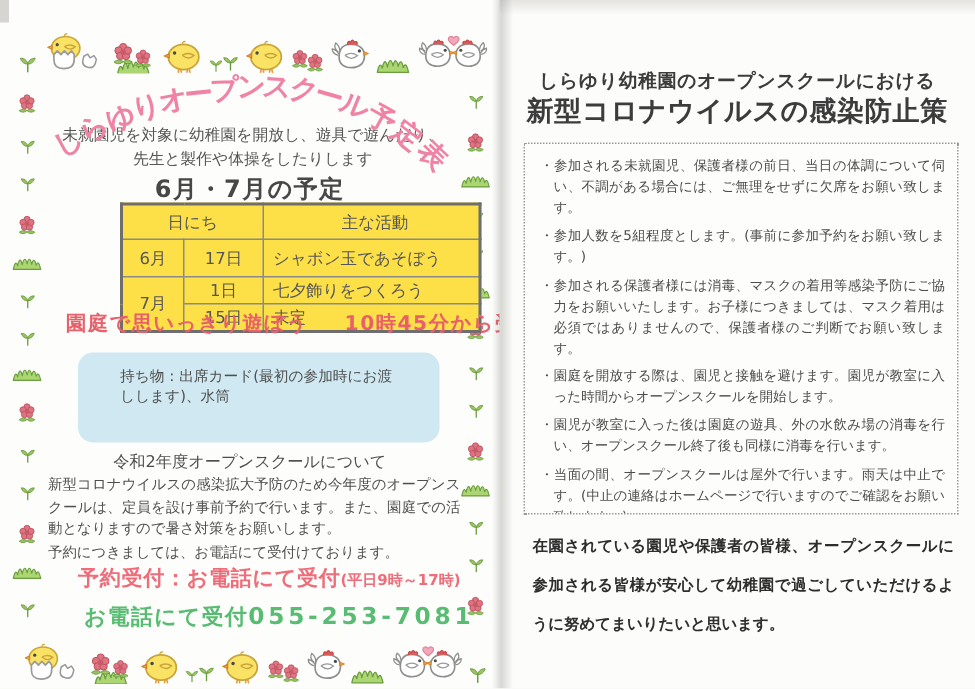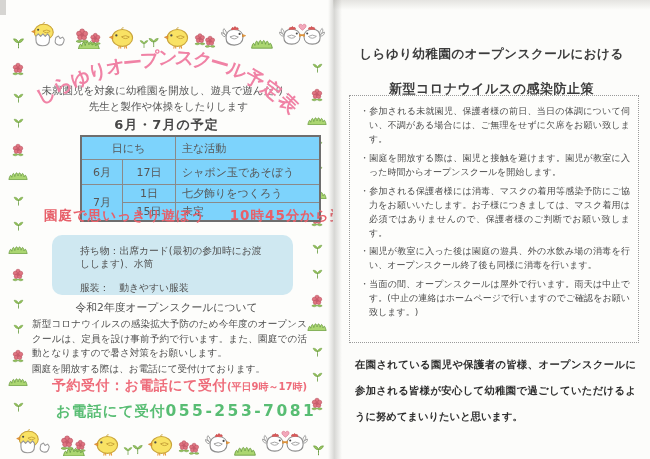--- a/index.html
+++ b/index.html
@@ -30,31 +30,31 @@
 
   
   .arc-title { position:absolute; left:36px; top:42px; width:268px; height:86px; white-space:nowrap; z-index:2; }
   .arc-title span { display:inline-block; width:17.4px; text-align:center;
     font-size:19px; font-weight:bold; color:#f082a5; }
 
   .intro { position:absolute; left:40px; right:36px; top:83px; text-align:center;
     font-size:10.5px; color:#565656; line-height:1.5; }
 
   .schedule-heading { position:absolute; left:0; right:0; top:116px; text-align:center;
-    font-size:13px; font-weight:bold; color:#474747; letter-spacing:1px; }
+    font-size:16px; font-weight:bold; color:#474747; letter-spacing:1px; }
 
   .schedule-table { position:absolute; left:80px; top:135px; border-collapse:collapse;
-    font-size:11px; color:#565656; background:#7dd3fc; }
+    font-size:11px; color:#565656; background:#fde047; }
   .schedule-table th, .schedule-table td { border:1.4px solid #8a8a8a; font-weight:normal; }
   .schedule-table { border:2px solid #6e6e6e; }
   .schedule-table .c-month { width:38px; text-align:center; height:22px; }
   .schedule-table .c-day   { width:50px; text-align:center; }
   .schedule-table .c-act   { width:136px; text-align:left; padding-left:6px; }
   .schedule-table .h-date  { height:20px; text-align:center; }
-  .schedule-table .h-act   { text-align:left; padding-left:6px; }
+  .schedule-table .h-act   { text-align:center; padding-left:6px; }
 
   .play-line { position:absolute; left:44px; top:207px; width:266px; display:flex; gap:24px;
     font-size:13.5px; font-weight:bold; color:#e7606a; letter-spacing:1px; white-space:nowrap; }
 
   .info-box { position:absolute; left:52px; right:40px; top:235px; height:60px; box-sizing:border-box;
     background:#cfe8f1; border-radius:10px; padding:10px 28px;
     font-size:9.8px; color:#4f4f4f; }
   .info-box .line2 { margin-top:11px; }
 
   .about-heading { position:absolute; left:0; right:0; top:301px; text-align:center;
@@ -68,21 +68,21 @@
     font-size:14px; font-weight:bold; color:#ee6d7b; letter-spacing:.5px; }
   .reserve-line .hours { font-size:10px; letter-spacing:0; }
 
   .phone-line { position:absolute; left:56px; top:402px; white-space:nowrap;
     font-size:14.5px; font-weight:bold; color:#58bd73; letter-spacing:1px; }
   .phone-line .num { letter-spacing:2.5px; font-size:15.5px; }
 
   
   .r-title { position:absolute; left:0; right:0; top:48px; text-align:center;
     font-size:12.5px; font-weight:bold; color:#3c3c3c; letter-spacing:.5px; line-height:1; }
-  .r-title .t2 { margin-top:21px; font-size:13px; }
+  .r-title .t2 { margin-top:5px; font-size:18px; }
 
   .measures-box { position:absolute; left:16px; right:11px; top:95px; height:248px; box-sizing:border-box;
     border:1.3px dotted #9a9a9a; padding:9px 8px 4px 10px; overflow:hidden; background:#fdfdfb; }
   .measure { font-size:9px; color:#4c4c4c; line-height:1.55; margin-bottom:5px;
     padding-left:1em; text-indent:-1em; text-align:justify; }
 
   .closing { position:absolute; left:22px; right:14px; top:351px;
     font-size:10.3px; font-weight:bold; color:#2e2e2e; line-height:26px; text-align:justify; }
 </style>
 </head>
@@ -339,49 +339,49 @@
     </tbody>
   </table>
 
   <div class="play-line">
     <span>園庭で思いっきり遊ぼう</span>
     <span>10時45分から受付</span>
   </div>
 
   <div class="info-box">
     <div class="line1">持ち物：出席カード(最初の参加時にお渡しします)、水筒</div>
-    <div class="line2">服装：　動きやすい服装</div>
   </div>
 
   <div class="about-heading">令和2年度オープンスクールについて</div>
 
   <div class="about-text">
     <div class="p1">新型コロナウイルスの感染拡大予防のため今年度のオープンスクールは、定員を設け事前予約で行います。また、園庭での活動となりますので暑さ対策をお願いします。</div>
-    <div class="p2">園庭を開放する際は、お電話にて受付けております。</div>
+    <div class="p2">予約につきましては、お電話にて受付けております。</div>
   </div>
 
   <div class="reserve-line">
     <span>予約受付：お電話にて受付</span><span class="hours">(平日9時～17時)</span>
   </div>
 
   <div class="phone-line">
     <span>お電話にて受付</span><span class="num">055-253-7081</span>
   </div>
 </div>
 
 <div class="page-right">
   <div class="r-title">
     <div class="t1">しらゆり幼稚園のオープンスクールにおける</div>
     <div class="t2">新型コロナウイルスの感染防止策</div>
   </div>
 
   <div class="measures-box">
       <div class="measure">・参加される未就園児、保護者様の前日、当日の体調について伺い、不調がある場合には、ご無理をせずに欠席をお願い致します。</div>
+      <div class="measure">・参加人数を5組程度とします。(事前に参加予約をお願い致します。)</div>
+      <div class="measure">・参加される保護者様には消毒、マスクの着用等感染予防にご協力をお願いいたします。お子様につきましては、マスク着用は必須ではありませんので、保護者様のご判断でお願い致します。</div>
       <div class="measure">・園庭を開放する際は、園児と接触を避けます。園児が教室に入った時間からオープンスクールを開始します。</div>
-      <div class="measure">・参加される保護者様には消毒、マスクの着用等感染予防にご協力をお願いいたします。お子様につきましては、マスク着用は必須ではありませんので、保護者様のご判断でお願い致します。</div>
       <div class="measure">・園児が教室に入った後は園庭の遊具、外の水飲み場の消毒を行い、オープンスクール終了後も同様に消毒を行います。</div>
       <div class="measure">・当面の間、オープンスクールは屋外で行います。雨天は中止です。(中止の連絡はホームページで行いますのでご確認をお願い致します。)</div>
     </div>
 
   <div class="closing">在園されている園児や保護者の皆様、オープンスクールに参加される皆様が安心して幼稚園で過ごしていただけるように努めてまいりたいと思います。</div>
 </div>
 
 <div class="scan-divider"></div>
 <div class="scan-top-right"></div>
 <div class="scan-corner"></div>

